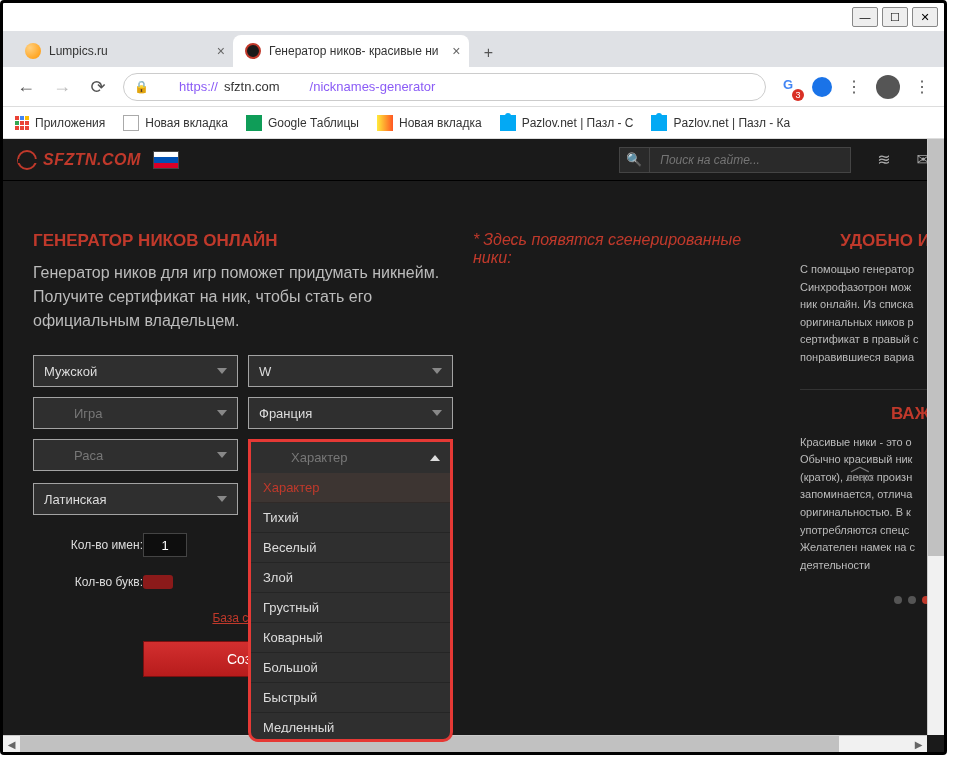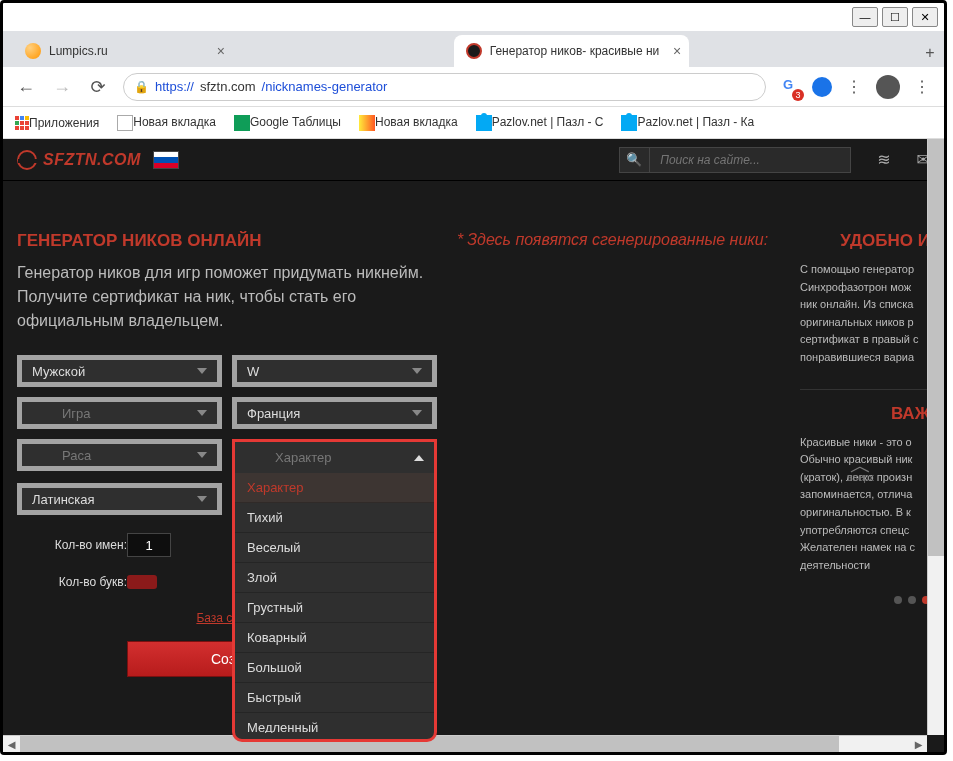--- a/index.html
+++ b/index.html
@@ -2,47 +2,47 @@
 <html><head>
 <meta charset="utf-8">
 <style>
 * { margin:0; padding:0; box-sizing:border-box; font-family:Arial,sans-serif; }
 body { background:#fff; width:953px; height:761px; overflow:hidden; position:relative; }
 
 
 .win-frame { border:3px solid #000; width:947px; height:755px; position:relative; background:#fff; border-radius:4px; }
 .win-titlebar { height:28px; display:flex; justify-content:flex-end; align-items:center; gap:4px; padding-right:6px; }
 .win-btn { width:26px; height:20px; border:1px solid #888; background:#eee; font-size:11px; display:flex; align-items:center; justify-content:center; border-radius:2px; cursor:pointer; }
-.tabbar { height:36px; display:flex; align-items:flex-end; padding-left:10px; background:#dfe1e5;justify-content:space-between; }
+.tabbar { height:36px; display:flex; align-items:flex-end; padding-left:10px; background:#dfe1e5; }
 .tab { height:32px; padding:0 30px 0 12px; display:flex; align-items:center; gap:8px; font-size:12px; color:#333; background:#dfe1e5; border-radius:8px 8px 0 0; position:relative; min-width:220px; }
 .tab.active { background:#fff; }
 .tab-favicon { width:16px; height:16px; border-radius:50%; }
 .fav-orange { background:radial-gradient(circle at 30% 30%, #ffd080, #ff9500); }
 .fav-dark { background:#1a1a1a; border:2px solid #c0392b; border-radius:50%; }
 .tab-close { position:absolute; right:8px; font-size:14px; color:#666; }
 .newtab { width:28px; height:28px; display:flex; align-items:center; justify-content:center; font-size:16px; color:#555; margin-left:6px; }
 
 .addrbar { height:40px; display:flex; align-items:center; padding:0 12px; gap:14px; background:#fff; border-bottom:1px solid #ddd; }
 .nav-btn { width:22px; height:22px; display:flex; align-items:center; justify-content:center; color:#555; font-size:18px; cursor:pointer; }
 .nav-btn.dis { color:#bbb; }
 .url-field { flex:1; height:28px; border:1px solid #ccc; border-radius:14px; display:flex; align-items:center; padding:0 10px; font-size:13px; color:#333; gap:6px; }
 .lock { color:#4caf50; font-size:12px; }
-.url-proto { color:#1d4ed8; }
+.url-proto { color:#8b5cf6;margin-left:24px; }
 .ext-icons { display:flex; gap:12px; align-items:center; }
 .ext { width:20px; height:20px; border-radius:50%; }
 .ext.g { background:#fff; position:relative; }
 .ext.g::before { content:"G"; position:absolute; left:3px; top:0; font-size:13px; font-weight:bold; color:#4285f4; }
 .ext.badge { position:relative; }
 .ext.badge::after { content:"3"; position:absolute; bottom:-4px; right:-4px; background:#d93025; color:#fff; font-size:9px; width:12px; height:12px; border-radius:50%; display:flex; align-items:center; justify-content:center; }
 .ext.globe { background:#1a73e8; }
 .menu-dots { width:20px; text-align:center; color:#555; font-size:16px; }
 .avatar { width:24px; height:24px; border-radius:50%; background:#555; }
 
 .bookmarks { height:32px; display:flex; align-items:center; padding:0 12px; gap:18px; font-size:12px; color:#333; background:#fff; border-bottom:1px solid #ddd; overflow:hidden; white-space:nowrap; }
-.bm { display:flex; align-items:flex-start; }
+.bm { display:flex; align-items:center; gap:6px; }
 .bm-ico { width:16px; height:16px; }
 .apps-ico { display:grid; grid-template-columns:repeat(3,4px); gap:1px; }
 .apps-ico span { width:4px; height:4px; background:#ea4335; }
 .apps-ico span:nth-child(2){background:#4285f4;} .apps-ico span:nth-child(3){background:#fbbc04;} .apps-ico span:nth-child(4){background:#34a853;}
 .gdoc { background:#0f9d58; }
 .ytab { background:linear-gradient(90deg,#ffeb3b,#ff5722); }
 .pazlov { background:#03a9f4; position:relative; }
 .pazlov::after{content:"";position:absolute;width:6px;height:6px;background:#03a9f4;border-radius:50%;top:-2px;left:5px;}
 
 .viewport { position:relative; height:calc(100% - 136px); overflow:hidden; }
@@ -53,32 +53,32 @@
 .logo-icon::before,.logo-icon::after{content:"";position:absolute;background:#1a1a1a;}
 .logo-icon::before{width:22px;height:4px;top:7px;left:-1px;}
 .logo-text { color:#c0392b; font-weight:bold; font-style:italic; font-size:16px; letter-spacing:0.5px; }
 .flag { width:26px; height:18px; background:linear-gradient(#fff 33%,#0052b4 33% 66%,#d80027 66%); border:1px solid #444; }
 .hspacer { flex:1; }
 .search-wrap { display:flex; align-items:center; background:#2a2a2a; border:1px solid #444; height:26px; }
 .search-btn { width:30px; height:26px; display:flex; align-items:center; justify-content:center; color:#aaa; font-size:13px; border-right:1px solid #444; }
 .search-input { background:transparent; border:none; color:#888; font-style:italic; font-size:12px; padding:0 10px; width:200px; outline:none; }
 .hicon { color:#aaa; font-size:16px; margin-left:14px; }
 
-.content { display:flex; gap:20px; padding:50px 14px 14px; height:calc(100% - 42px); }
+.content { display:flex; gap:20px; padding:50px 14px 14px; height:calc(100% - 42px);margin-left:16px; }
 .col-left { width:420px; }
 .col-mid { flex:1; min-width:260px; }
 .col-right { width:130px; }
 
 .panel-title { color:#c0392b; font-weight:bold; font-size:17px; margin-bottom:10px; }
 .panel-sub { font-size:16px; color:#bbb; line-height:1.5; margin-bottom:22px; }
 .col-right .panel-title { text-align:right; }
 .col-right .panel-sub { font-size:11px; line-height:1.6; }
 
 .form-grid { display:grid; grid-template-columns:1fr 1fr; gap:10px; }
-.sel { background:#2f2f2f; border:5px solid #a3a3a3; height:32px; display:flex; align-items:center; justify-content:space-between; padding:0 10px; font-size:13px; color:#ddd; cursor:pointer; position:relative; }
+.sel { background:#2f2f2f; border:1px solid #a3a3a3; height:32px; display:flex; align-items:center; justify-content:space-between; padding:0 10px; font-size:13px; color:#ddd; cursor:pointer; position:relative; }
 .sel.placeholder { color:#777;padding-left:40px; }
 .sel .caret { width:0; height:0; border-left:5px solid transparent; border-right:5px solid transparent; border-top:6px solid #888; }
 .sel.open .caret { border-top:none; border-bottom:6px solid #ddd; }
 .sel.open { border:3px solid #e53935; border-bottom:none; height:34px; }
 
 .dropdown-box { position:absolute; top:31px; left:-3px; right:-3px; background:#2f2f2f; border:3px solid #e53935; border-top:none; border-radius:0 0 10px 10px; z-index:100; padding-bottom:6px; }
 .dropdown-list { max-height:260px; overflow-y:auto; }
 .dropdown-list::-webkit-scrollbar { width:8px; }
 .dropdown-list::-webkit-scrollbar-track { background:#222; }
 .dropdown-list::-webkit-scrollbar-thumb { background:#8b1a1a; }

